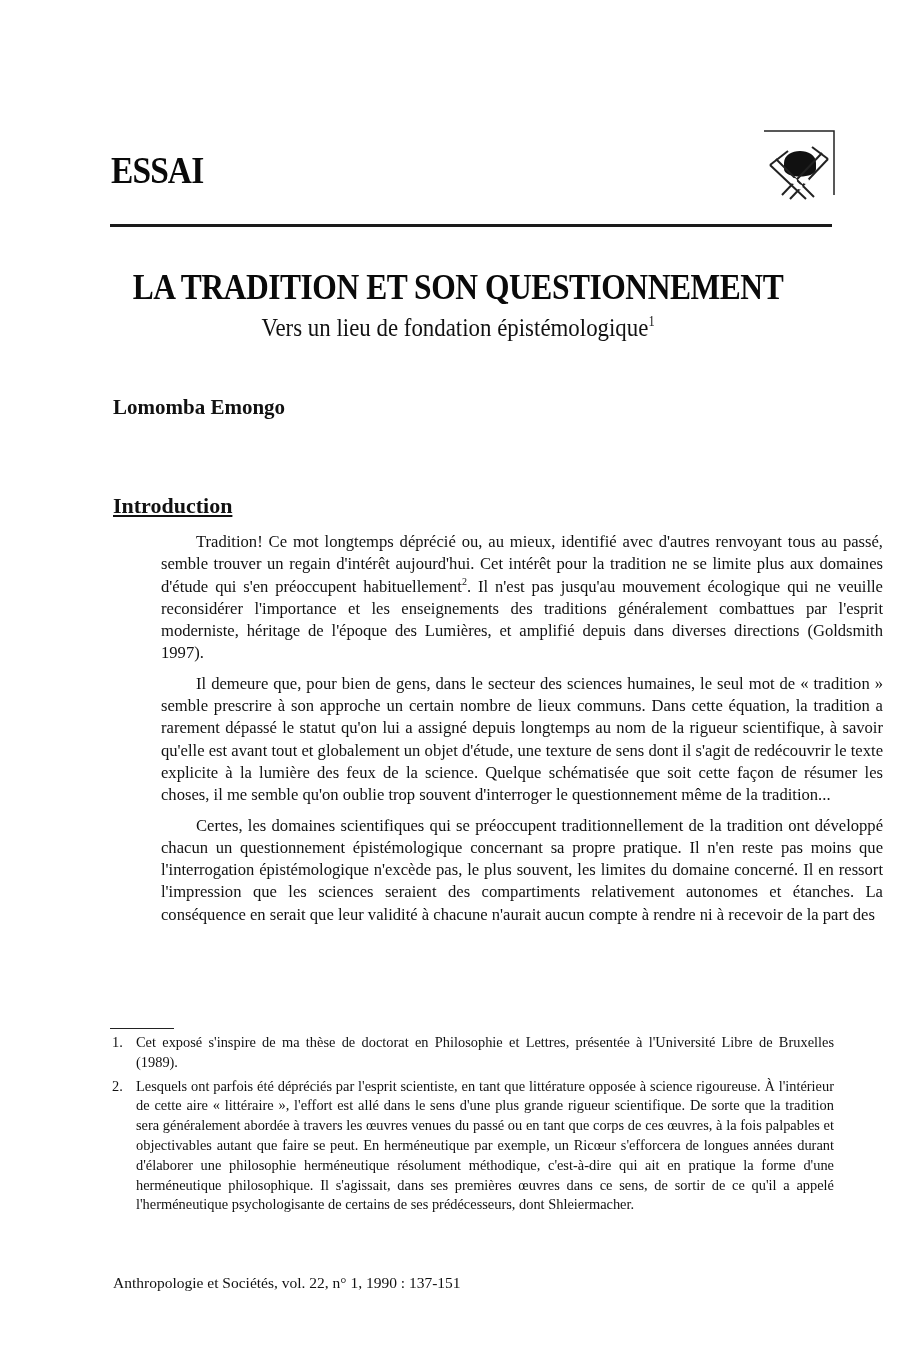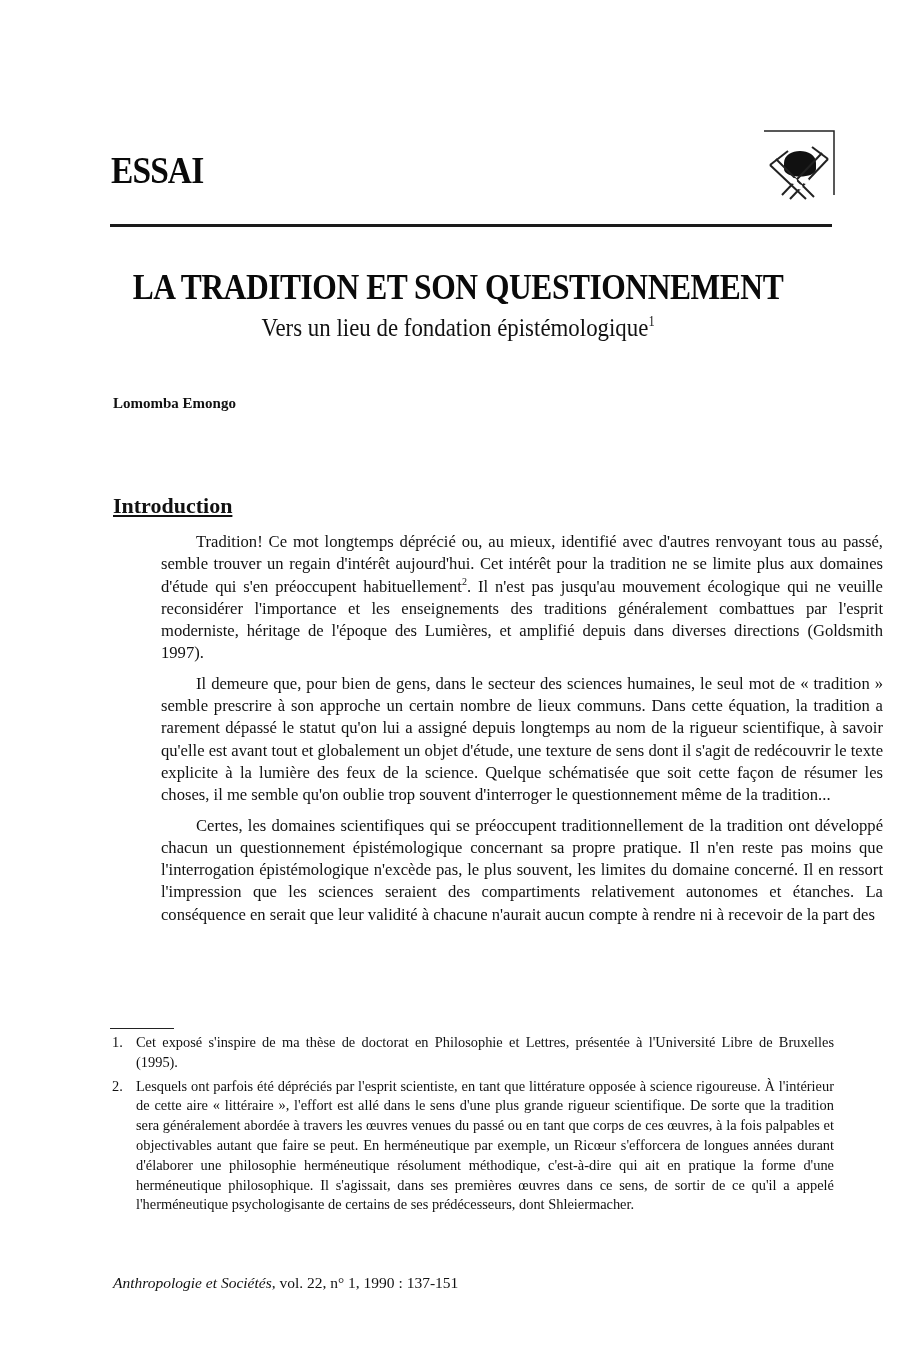--- a/index.html
+++ b/index.html
@@ -27,21 +27,21 @@
   }
   .subtitle {
     position: absolute; left: 0; width: 916px; top: 313px; text-align: center;
     font-family: "Liberation Serif", serif; font-size: 26px; transform: scaleX(0.88);
     transform-origin: center top; color: #111;
   }
   .subtitle sup { font-size: 14px; vertical-align: 10px; }
 
   .author {
     position: absolute; left: 113px; top: 395px;
-    font-family: "Liberation Serif", serif; font-weight: bold; font-size: 15px; color: #111;
+    font-family: "Liberation Serif", serif; font-weight: bold; font-size: 21px; color: #111;
   }
   .section-heading {
     position: absolute; left: 113px; top: 493px;
     font-family: "Liberation Serif", serif; font-weight: bold; font-size: 22px; color: #111; text-decoration: underline;
   }
 
   .body-text {
     position: absolute; left: 113px; width: 722px; top: 531px;
     font-family: "Liberation Serif", serif; font-size: 16.6px; line-height: 22.3px;
     text-align: justify; color: #111; margin-left: 48px;
@@ -58,21 +58,21 @@
     text-align: justify; color: #111;
   }
   .fn { display: flex; margin-bottom: 4px; }
   .fn-num { width: 24px; flex: none; padding-left: 2px; }
   .fn-text { flex: 1; }
 
   .citation {
     position: absolute; left: 113px; top: 1274px;
     font-family: "Liberation Serif", serif; font-size: 15.5px; color: #111;
   }
-  .citation .journal { font-style: italic; }
+  .citation .journal { }
 </style>
 </head>
 <body>
 
 <div class="page">
 
   <div class="rubric">ESSAI</div>
 
   <svg class="logo" viewBox="0 0 76 72" xmlns="http://www.w3.org/2000/svg">
     <polyline points="2,2 72,2 72,66" fill="none" stroke="#222" stroke-width="1.5"></polyline>
@@ -104,21 +104,21 @@
     <p><span>Tradition! Ce mot longtemps déprécié ou, au mieux, identifié avec d'autres renvoyant tous au passé, semble trouver un regain d'intérêt aujourd'hui. Cet intérêt pour la tradition ne se limite plus aux domaines d'étude qui s'en préoccupent habituellement</span><sup>2</sup><span>. Il n'est pas jusqu'au mouvement écologique qui ne veuille reconsidérer l'importance et les enseignements des traditions généralement combattues par l'esprit moderniste, héritage de l'époque des Lumières, et amplifié depuis dans diverses directions (Goldsmith 1997).</span></p>
     <p>Il demeure que, pour bien de gens, dans le secteur des sciences humaines, le seul mot de « tradition » semble prescrire à son approche un certain nombre de lieux communs. Dans cette équation, la tradition a rarement dépassé le statut qu'on lui a assigné depuis longtemps au nom de la rigueur scientifique, à savoir qu'elle est avant tout et globalement un objet d'étude, une texture de sens dont il s'agit de redécouvrir le texte explicite à la lumière des feux de la science. Quelque schématisée que soit cette façon de résumer les choses, il me semble qu'on oublie trop souvent d'interroger le questionnement même de la tradition...</p>
     <p>Certes, les domaines scientifiques qui se préoccupent traditionnellement de la tradition ont développé chacun un questionnement épistémologique concernant sa propre pratique. Il n'en reste pas moins que l'interrogation épistémologique n'excède pas, le plus souvent, les limites du domaine concerné. Il en ressort l'impression que les sciences seraient des compartiments relativement autonomes et étanches. La conséquence en serait que leur validité à chacune n'aurait aucun compte à rendre ni à recevoir de la part des</p>
   </div>
 
   <div class="fn-rule"></div>
 
   <div class="footnotes">
     <div class="fn">
       <span class="fn-num">1.</span>
-      <span class="fn-text">Cet exposé s'inspire de ma thèse de doctorat en Philosophie et Lettres, présentée à l'Université Libre de Bruxelles (1995).</span>
+      <span class="fn-text">Cet exposé s'inspire de ma thèse de doctorat en Philosophie et Lettres, présentée à l'Université Libre de Bruxelles (1989).</span>
     </div>
     <div class="fn">
       <span class="fn-num">2.</span>
       <span class="fn-text">Lesquels ont parfois été dépréciés par l'esprit scientiste, en tant que littérature opposée à science rigoureuse. À l'intérieur de cette aire « littéraire », l'effort est allé dans le sens d'une plus grande rigueur scientifique. De sorte que la tradition sera généralement abordée à travers les œuvres venues du passé ou en tant que corps de ces œuvres, à la fois palpables et objectivables autant que faire se peut. En herméneutique par exemple, un Ricœur s'efforcera de longues années durant d'élaborer une philosophie herméneutique résolument méthodique, c'est-à-dire qui ait en pratique la forme d'une herméneutique philosophique. Il s'agissait, dans ses premières œuvres dans ce sens, de sortir de ce qu'il a appelé l'herméneutique psychologisante de certains de ses prédécesseurs, dont Shleiermacher.</span>
     </div>
   </div>
 
   <div class="citation">
     <span class="journal">Anthropologie et Sociétés</span><span>, vol. 22, n° 1, 1990 : 137-151</span>
   </div>

